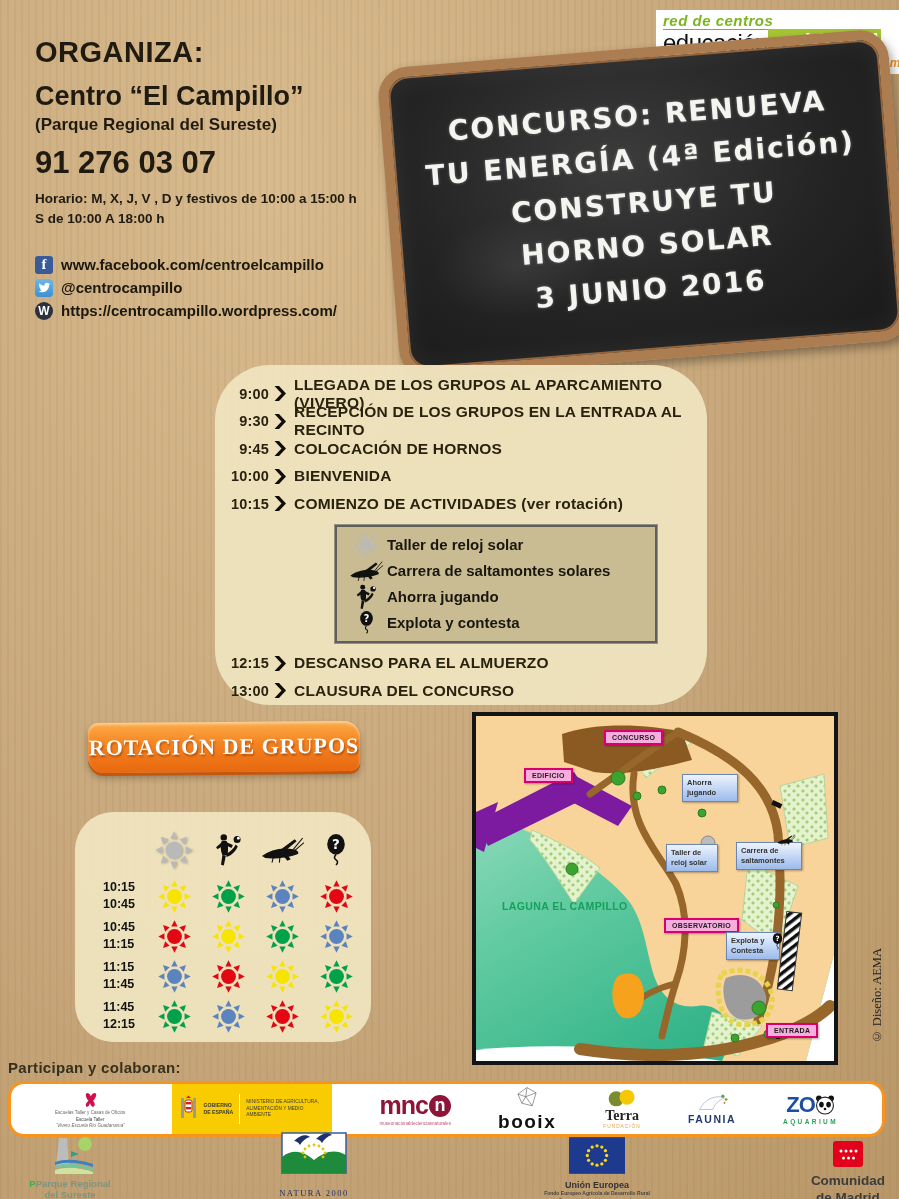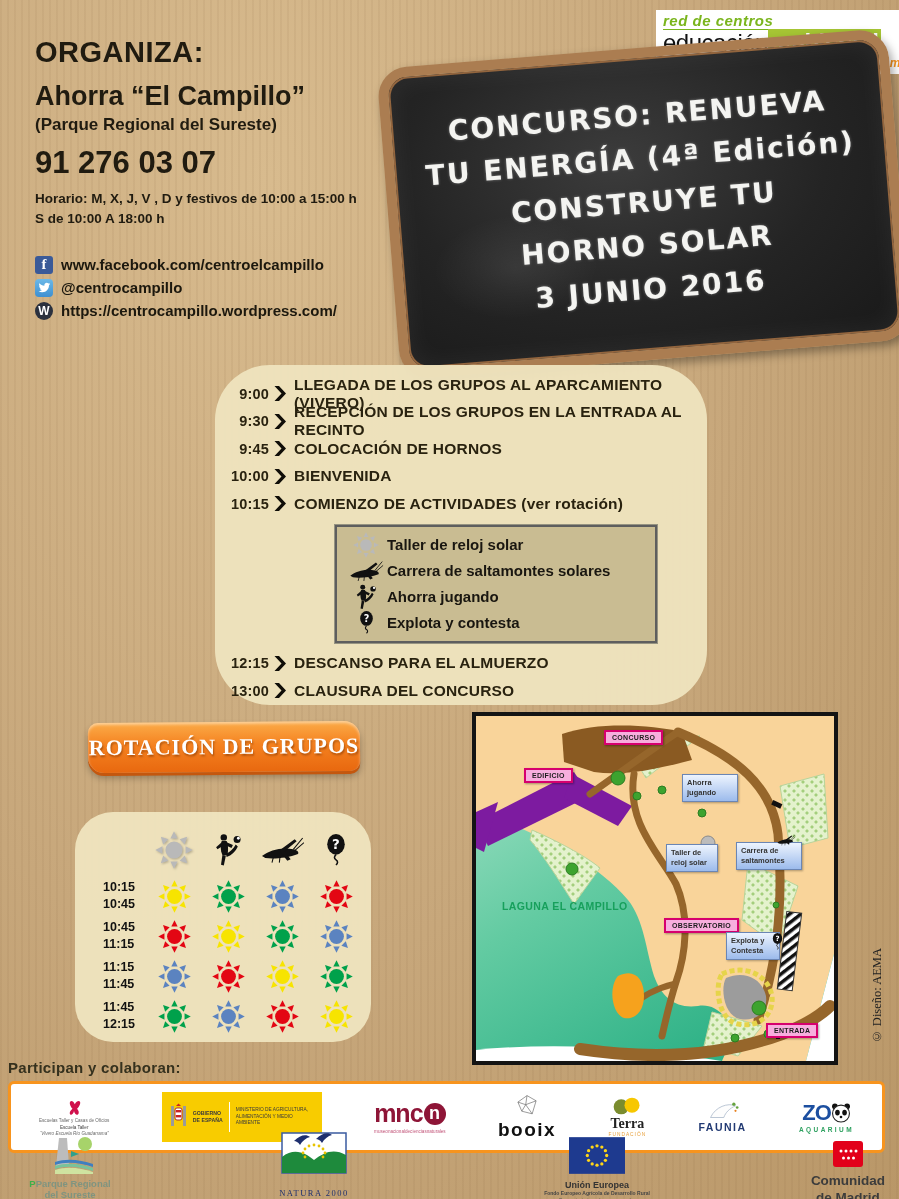--- a/index.html
+++ b/index.html
@@ -75,22 +75,22 @@
   .plabel{position:absolute;background:#f7aede;border:2px solid #d6006e;font-size:7px;font-weight:bold;
     color:#1c1c1c;padding:2px 6px;letter-spacing:.3px;box-shadow:1px 1px 2px rgba(0,0,0,.35);white-space:nowrap;}
   .blabel{position:absolute;background:linear-gradient(180deg,#edf4fe 0%,#9cbbec 100%);border:1px solid #6b86b4;
     font-size:7.5px;font-weight:bold;color:#333;padding:3px 4px;line-height:1.3;box-shadow:1px 1px 2px rgba(0,0,0,.3);}
   .laguna{position:absolute;left:26px;top:184px;color:#17a05c;font-weight:bold;font-size:10.5px;letter-spacing:.4px;}
   
   .credit{position:absolute;left:870px;top:948px;writing-mode:vertical-rl;transform:rotate(180deg);
     font-family:"Liberation Serif",serif;font-size:12.5px;color:#222;}
   
   .ppl-head{position:absolute;left:8px;top:1059px;font-size:15px;font-weight:bold;color:#35311e;letter-spacing:.3px;text-align:center;}
-  .logobar{position:absolute;left:8px;top:1081px;width:877px;height:72px;background:#fff;border:3px solid #f7941e;
-    border-radius:6px;display:flex;align-items:center;justify-content:space-between;padding:0 28px;box-sizing:border-box;}
+  .logobar{position:absolute;left:8px;top:1081px;width:877px;height:56px;background:#fff;border:3px solid #f7941e;
+    border-radius:16px;display:flex;align-items:center;justify-content:space-between;padding:0 44px;box-sizing:border-box;}
   .lg{display:flex;flex-direction:column;align-items:center;justify-content:center;line-height:1.15;text-align:center;}
   .lg .tiny{font-size:4.6px;color:#6a6a6a;}
   .gob{display:flex;align-items:center;background:#f8cc00;height:46px;padding:2px 8px;gap:6px;}
   .gob .gt{font-size:5.2px;font-weight:bold;color:#3a3a3a;text-align:left;line-height:1.3;}
   .gob .rule{width:1px;height:30px;background:#fff;}
   .gob .min{width:78px;font-size:4.8px;color:#3a3a3a;text-align:left;line-height:1.35;}
   .mncn-row{display:flex;align-items:center;}
   .mncn-a{font-size:25px;font-weight:bold;color:#8e1537;letter-spacing:-1px;}
   .mncn-b{display:inline-block;background:#8e1537;color:#fff;width:22px;height:22px;border-radius:50%;
     text-align:center;line-height:21px;font-size:18px;font-weight:bold;margin-left:1px;}
@@ -157,21 +157,21 @@
       <path d="M10 20 q-3 3 0 5 q3 2 0 5" stroke="currentColor" fill="none" stroke-width="1.5"></path>
       <text x="10" y="14.5" text-anchor="middle" font-size="13" font-weight="bold" fill="#ffffff" font-family="DejaVu Sans,sans-serif">?</text>
     </symbol>
   </defs>
 </svg>
 
 <div class="poster">
 
   <div class="org">
     <div class="heading">ORGANIZA:</div>
-    <div class="name">Ahorra “El Campillo”</div>
+    <div class="name">Centro “El Campillo”</div>
     <div class="sub">(Parque Regional del Sureste)</div>
     <div class="phone">91 276 03 07</div>
     <div class="hours">
       <div>Horario: M, X, J, V , D y festivos de 10:00 a 15:00 h</div>
       <div>S de 10:00 A 18:00 h</div>
     </div>
     <div class="social">
       <div class="row">
         <span class="sicon fb">f</span>
         <span>www.facebook.com/centroelcampillo</span>

